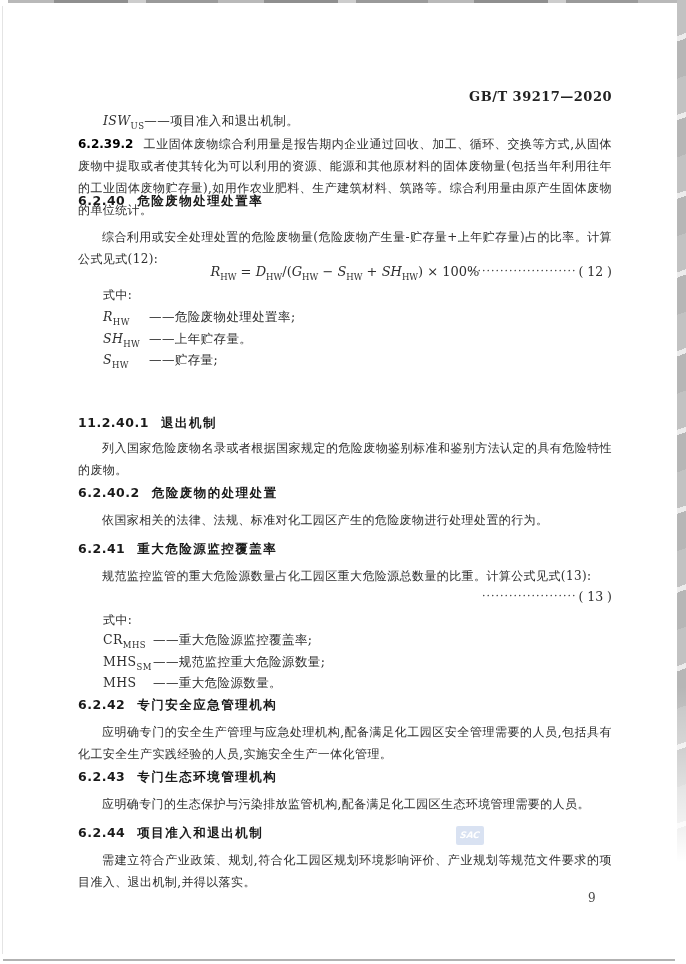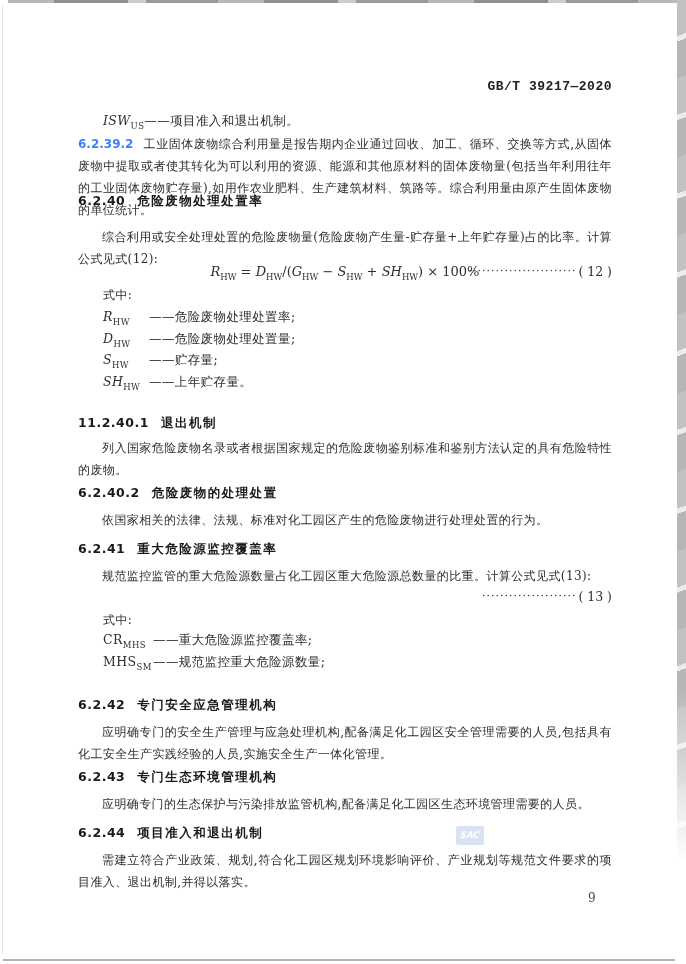--- a/index.html
+++ b/index.html
@@ -30,21 +30,21 @@
   
   .abs{position:absolute;}
   .content{left:78px;width:534px;}
   .body-text{
     font-size:12px;line-height:22px;letter-spacing:0.4px;
     text-align:justify;color:#2e2e2e;
   }
   .indent{text-indent:2em;}
   .para-num{
     font-family:"DejaVu Sans","Liberation Sans",sans-serif;
-    font-weight:bold;color:#3b82f6;letter-spacing:0;
+    font-weight:bold;color:#000000;letter-spacing:0;
     margin-right:10px;
   }
   .heading{
     font-family:"DejaVu Sans","Liberation Sans",sans-serif;
     font-weight:bold;font-size:12.5px;color:#1a1a1a;line-height:18px;
   }
   .heading .h-num{letter-spacing:0.5px;margin-right:12px;}
   .heading .h-title{letter-spacing:1.5px;}
   .std-code{
     font-family:"DejaVu Serif","Liberation Serif",serif;
@@ -77,21 +77,21 @@
   sub{line-height:0;}
 </style>
 </head>
 <body>
 
 <div class="edge-top"></div>
 <div class="edge-right"></div>
 <div class="edge-bottom"></div>
 <div class="edge-left"></div>
 
-<div class="abs content std-code" style="top:79px;font-family:Liberation Mono, monospace;">GB/T 39217—2020</div>
+<div class="abs content std-code" style="top:89px;">GB/T 39217—2020</div>
 
 <div class="abs content def-row" style="top:110px;padding-left:25px;">
   <span class="def-sym"><span>ISW</span><sub>US</sub></span><span class="def-desc">——项目准入和退出机制。</span>
 </div>
 
 <div class="abs content body-text" style="top:133px;">
   <span class="para-num">6.2.39.2</span><span>工业固体废物综合利用量是报告期内企业通过回收、加工、循环、交换等方式,从固体废物中提取或者使其转化为可以利用的资源、能源和其他原材料的固体废物量(包括当年利用往年的工业固体废物贮存量),如用作农业肥料、生产建筑材料、筑路等。综合利用量由原产生固体废物的单位统计。</span>
 </div>
 
 <div class="abs content heading" style="top:192px;">
@@ -101,23 +101,22 @@
 
 <div class="abs content formula-row" style="top:261px;">
   <span><span class="v">R</span><sub>HW</sub><span> = </span><span class="v">D</span><sub>HW</sub><span>/(</span><span class="v">G</span><sub>HW</sub><span> − </span><span class="v">S</span><sub>HW</sub><span> + </span><span class="v">SH</span><sub>HW</sub><span>) × 100%</span></span>
   <span class="eq-right"><span class="eq-leader">························</span><span class="eq-no">( 12 )</span></span>
 </div>
 
 <div class="abs content where-label" style="top:284px;padding-left:25px;">式中:</div>
 
 <div class="abs content" style="top:306px;padding-left:25px;">
   <div class="def-row"><span class="def-sym w46"><span>R</span><sub>HW</sub></span><span>——危险废物处理处置率;</span></div>
-  <div class="def-row"><span class="def-sym w46"><span>D</span><sub>HW</sub></span><span>——危险废物处理处置量;</span></div>
+  <div class="def-row"><span class="def-sym w46"><span>SH</span><sub>HW</sub></span><span>——上年贮存量。</span></div>
   <div class="def-row"><span class="def-sym w46"><span>S</span><sub>HW</sub></span><span>——贮存量;</span></div>
-  <div class="def-row"><span class="def-sym w46"><span>SH</span><sub>HW</sub></span><span>——上年贮存量。</span></div>
 </div>
 
 <div class="abs content heading" style="top:414px;">
   <span class="h-num">11.2.40.1</span><span class="h-title">退出机制</span>
 </div>
 <div class="abs content body-text indent" style="top:437px;">列入国家危险废物名录或者根据国家规定的危险废物鉴别标准和鉴别方法认定的具有危险特性的废物。</div>
 
 <div class="abs content heading" style="top:484px;">
   <span class="h-num">6.2.40.2</span><span class="h-title">危险废物的处理处置</span>
 </div>
@@ -130,20 +129,21 @@
 
 <div class="abs content formula-row" style="top:586px;">
   <span class="eq-right"><span class="eq-leader">·····················</span><span class="eq-no">( 13 )</span></span>
 </div>
 
 <div class="abs content where-label" style="top:609px;padding-left:25px;">式中:</div>
 
 <div class="abs content" style="top:629px;padding-left:25px;">
   <div class="def-row"><span class="def-sym w50"><span>CR</span><sub>MHS</sub></span><span>——重大危险源监控覆盖率;</span></div>
   <div class="def-row"><span class="def-sym w50"><span>MHS</span><sub>SM</sub></span><span>——规范监控重大危险源数量;</span></div>
+  <div class="def-row"><span class="def-sym w50"><span>MHS</span><sub></sub></span><span>——重大危险源数量。</span></div>
 </div>
 
 <div class="abs content heading" style="top:696px;">
   <span class="h-num">6.2.42</span><span class="h-title">专门安全应急管理机构</span>
 </div>
 <div class="abs content body-text indent" style="top:721px;">应明确专门的安全生产管理与应急处理机构,配备满足化工园区安全管理需要的人员,包括具有化工安全生产实践经验的人员,实施安全生产一体化管理。</div>
 
 <div class="abs content heading" style="top:768px;">
   <span class="h-num">6.2.43</span><span class="h-title">专门生态环境管理机构</span>
 </div>

